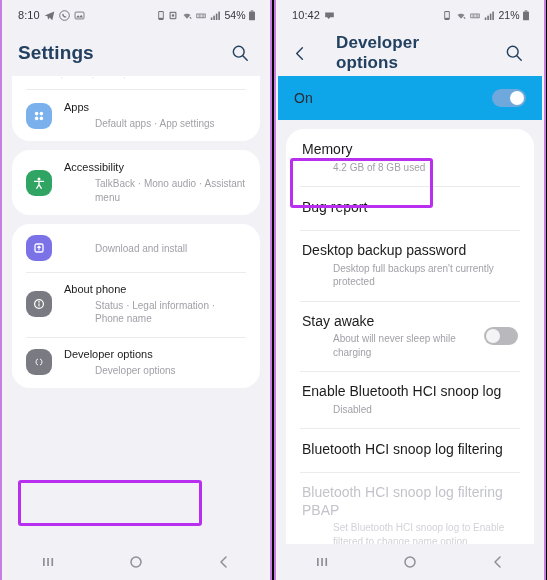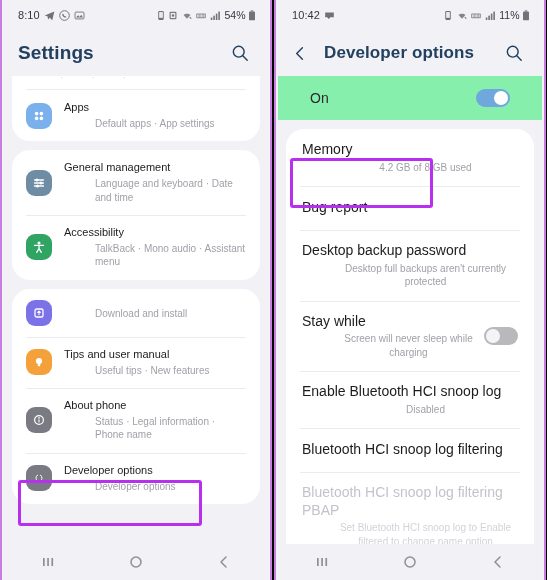--- a/index.html
+++ b/index.html
@@ -53,21 +53,21 @@
   .sb-ico { display: inline-block; opacity: .82; line-height: 1; }
   .sb-ico svg { display: block; }
   .sb-batt-txt { font-size: 10.5px; color: #353540; margin-left: 1px; }
 
   
   .appbar {
     flex: 0 0 46px;
     display: flex;
     align-items: center;
     padding: 0 14px;
-    gap: 8px;
+    gap: 20px;
   }
   .appbar .title {
     font-size: 19px;
     font-weight: bold;
     color: #22405f;
     letter-spacing: .1px;
     flex: 1;
   }
   .appbar.withback { padding-left: 8px; }
   .appbar.withback .title { font-size: 17px; margin-left: 2px; }
@@ -130,31 +130,31 @@
     line-height: 1.35;
     margin-top: 2px;
     padding-left: 31px;
   }
   .row.dim .row-title { color: #c3c3cb; }
   .row.dim .row-sub   { color: #d2d2d9; }
 
   
   .panel.right .row { padding: 12px 16px; }
   .panel.right .row-title { font-size: 14px; }
-  .panel.right .row-sub { font-size: 10px; text-align: center; }
+  .panel.right .row-sub { font-size: 10px; }
 
   
   .onbar {
-    background: #86efac;
+    background: #0ea5e9;
     border-radius: 0;
     height: 44px;
     display: flex;
     align-items: center;
     justify-content: space-between;
-    padding: 0 32px;
+    padding: 0 16px;
     margin: 0 -8px 9px -8px;
   }
   .onbar .lbl { font-size: 14px; color: #2a2a30; }
 
   
   .toggle {
     width: 34px; height: 18px;
     border-radius: 9px;
     position: relative;
     flex: 0 0 34px;
@@ -318,38 +318,20 @@
             </div>
             <div class="row-txt">
               <div class="row-title">Apps</div>
               <div class="row-sub">Default apps  ·  App settings</div>
             </div>
           </div>
         </div>
 
         <div class="card">
           <div class="row">
-            <div class="row-ico" style="background:#6f8ca5">
-              <svg width="14" height="14" viewBox="0 0 14 14">
-                  <g stroke="#fff" stroke-width="1.3" stroke-linecap="round">
-                    <line x1="2.5" y1="4" x2="11.5" y2="4"></line>
-                    <line x1="2.5" y1="7" x2="11.5" y2="7"></line>
-                    <line x1="2.5" y1="10" x2="11.5" y2="10"></line>
-                  </g>
-                  <circle cx="5" cy="4" r="1.5" fill="#fff"></circle>
-                  <circle cx="9" cy="7" r="1.5" fill="#fff"></circle>
-                  <circle cx="5.5" cy="10" r="1.5" fill="#fff"></circle>
-                </svg>
-            </div>
-            <div class="row-txt">
-              <div class="row-title">General management</div>
-              <div class="row-sub">Language and keyboard  ·  Date and time</div>
-            </div>
-          </div>
-          <div class="row">
             <div class="row-ico" style="background:#2fa463">
               <svg width="14" height="14" viewBox="0 0 14 14">
                   <circle cx="7" cy="3" r="1.5" fill="#fff"></circle>
                   <path d="M2.5 5.4h9M7 5.4v3.3M7 8.7l-2.3 3.6M7 8.7l2.3 3.6" stroke="#fff" stroke-width="1.3" stroke-linecap="round" fill="none"></path>
                 </svg>
             </div>
             <div class="row-txt">
               <div class="row-title">Accessibility</div>
               <div class="row-sub">TalkBack  ·  Mono audio  ·  Assistant menu</div>
             </div>
@@ -359,32 +341,20 @@
         <div class="card">
           <div class="row">
             <div class="row-ico" style="background:#7b72e8">
               <svg width="14" height="14" viewBox="0 0 14 14">
                   <rect x="3" y="3" width="8" height="8" rx="1.6" fill="none" stroke="#fff" stroke-width="1.3"></rect>
                   <path d="M7 5.2v3.6M7 5.2l-1.3 1.3M7 5.2l1.3 1.3" stroke="#fff" stroke-width="1.1" fill="none" stroke-linecap="round"></path>
                 </svg>
             </div>
             <div class="row-txt">
               <div class="row-sub">Download and install</div>
-            </div>
-          </div>
-          <div class="row">
-            <div class="row-ico" style="background:#f4a13c">
-              <svg width="14" height="14" viewBox="0 0 14 14">
-                  <circle cx="7" cy="6" r="3.1" fill="#fff"></circle>
-                  <rect x="5.7" y="9" width="2.6" height="2.3" rx="1" fill="#fff"></rect>
-                </svg>
-            </div>
-            <div class="row-txt">
-              <div class="row-title">Tips and user manual</div>
-              <div class="row-sub">Useful tips  ·  New features</div>
             </div>
           </div>
           <div class="row">
             <div class="row-ico" style="background:#7a7a82">
               <svg width="14" height="14" viewBox="0 0 14 14">
                   <circle cx="7" cy="7" r="4.4" fill="none" stroke="#fff" stroke-width="1.2"></circle>
                   <circle cx="7" cy="4.8" r=".85" fill="#fff"></circle>
                   <rect x="6.45" y="6.3" width="1.1" height="3.3" rx=".55" fill="#fff"></rect>
                 </svg>
             </div>
@@ -474,21 +444,21 @@
               </svg>
           </span>
           <span class="sb-ico">
             <svg width="11" height="11" viewBox="0 0 14 14">
                 <rect x="1" y="9.5" width="2" height="3.2" fill="#55555e"></rect>
                 <rect x="4.2" y="7.2" width="2" height="5.5" fill="#55555e"></rect>
                 <rect x="7.4" y="4.6" width="2" height="8.1" fill="#55555e"></rect>
                 <rect x="10.6" y="2" width="2" height="10.7" fill="#55555e"></rect>
               </svg>
           </span>
-          <span class="sb-batt-txt">11%</span>
+          <span class="sb-batt-txt">21%</span>
           <span class="sb-ico">
             <svg width="8" height="11" viewBox="0 0 10 14">
                 <rect x="3.4" y="0.5" width="3.2" height="1.3" fill="#55555e"></rect>
                 <rect x="1.2" y="1.8" width="7.6" height="11.4" rx="1.2" fill="#55555e"></rect>
               </svg>
           </span>
         </div>
       </div>
 
       <div class="appbar withback">
@@ -532,22 +502,22 @@
 
           <div class="row">
             <div class="row-txt">
               <div class="row-title">Desktop backup password</div>
               <div class="row-sub">Desktop full backups aren't currently protected</div>
             </div>
           </div>
 
           <div class="row">
             <div class="row-txt">
-              <div class="row-title">Stay while</div>
-              <div class="row-sub">Screen will never sleep while charging</div>
+              <div class="row-title">Stay awake</div>
+              <div class="row-sub">About will never sleep while charging</div>
             </div>
             <span class="toggle off">
                 <span class="knob"></span>
               </span>
           </div>
 
           <div class="row">
             <div class="row-txt">
               <div class="row-title">Enable Bluetooth HCI snoop log</div>
               <div class="row-sub">Disabled</div>

